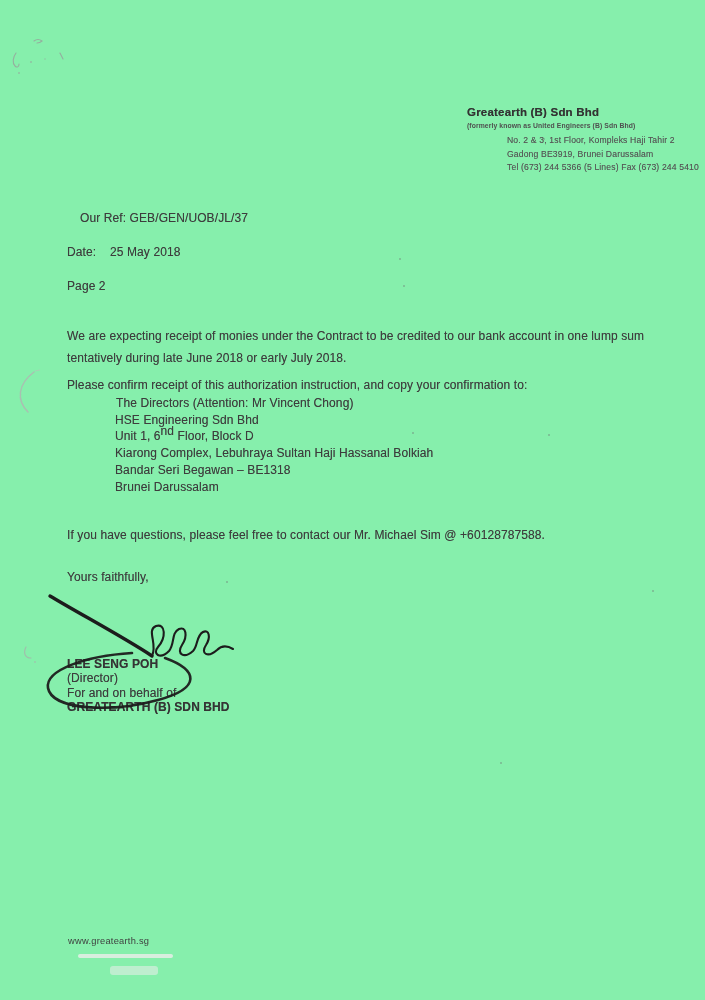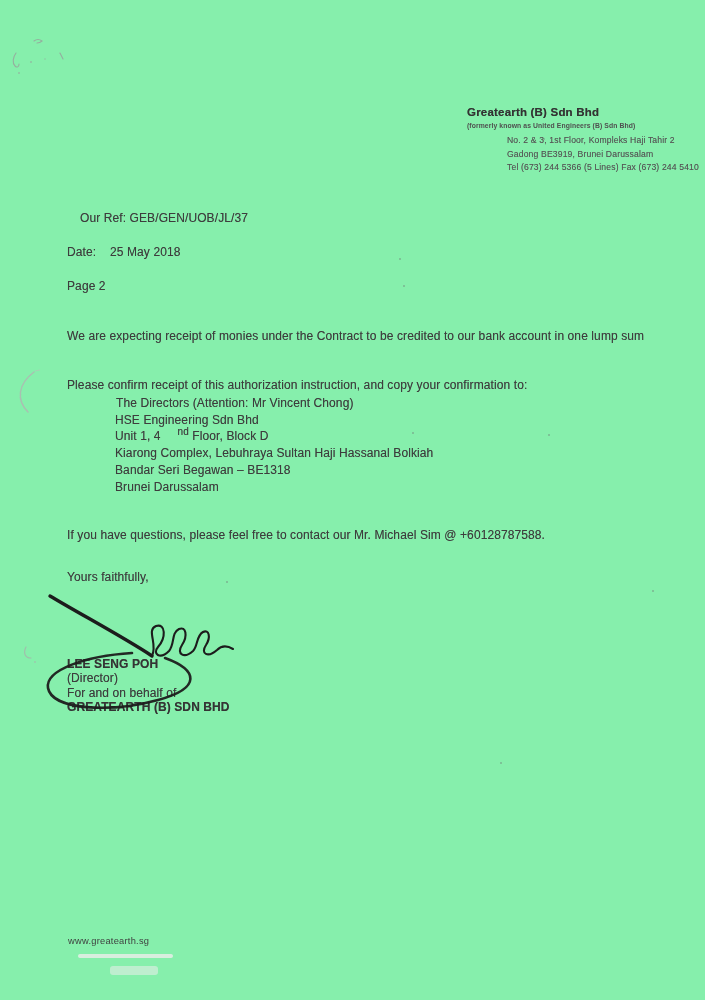--- a/index.html
+++ b/index.html
@@ -17,21 +17,21 @@
   }
   .ln {
     position: absolute;
     white-space: nowrap;
     font-size: 12px;
     color: #3d3d3d;
     text-shadow: 0 0 0.5px rgba(70,70,70,0.55);
     letter-spacing: 0.1px;
   }
   .bold { font-weight: bold; color: #343434; }
-  sup.ord { font-size: 10px; vertical-align: super; line-height: 0; margin-left: 17px; }
+  sup.ord { font-size: 12px; vertical-align: super; line-height: 0; }
 
   
   .letterhead {
     position: absolute;
     left: 467px;
     top: 106px;
     color: #4a4a4a;
   }
   .lh-company {
     font-size: 11.5px;
@@ -112,31 +112,32 @@
     </div>
   </div>
 
   <div class="ln" style="left:80px;top:211px">Our Ref: GEB/GEN/UOB/JL/37</div>
   <div class="ln" style="left:67px;top:245px">
     <span class="date-label">Date:</span><span>25 May 2018</span>
   </div>
   <div class="ln" style="left:67px;top:279px">Page 2</div>
 
   <div class="ln" style="left:67px;top:329px">We are expecting receipt of monies under the Contract to be credited to our bank account in one lump sum</div>
+  <div class="ln" style="left:67px;top:351px">tentatively during late June 2018 or early July 2018.</div>
 
   <svg class="artifact" style="left:8px;top:368px" width="36" height="48" viewBox="0 0 36 48">
     <path d="M 26,4 C 10,16 8,32 20,44" fill="none" stroke="#b3b3b3" stroke-width="1.4" stroke-linecap="round" opacity="0.8"></path>
     <path d="M 27,3 l 5,-1" fill="none" stroke="#bcbcbc" stroke-width="1" opacity="0.6"></path>
   </svg>
 
   <div class="ln" style="left:67px;top:378px">Please confirm receipt of this authorization instruction, and copy your confirmation to:</div>
   <div class="ln" style="left:116px;top:396px">The Directors (Attention: Mr Vincent Chong)</div>
   <div class="ln" style="left:115px;top:413px">HSE Engineering Sdn Bhd</div>
   <div class="ln" style="left:115px;top:429px">
-    <span>Unit 1, 4</span><sup class="ord">nd</sup><span> Floor, Block D</span>
+    <span>Unit 1, 6</span><sup class="ord">nd</sup><span> Floor, Block D</span>
   </div>
   <div class="ln" style="left:115px;top:446px">Kiarong Complex, Lebuhraya Sultan Haji Hassanal Bolkiah</div>
   <div class="ln" style="left:115px;top:463px">Bandar Seri Begawan – BE1318</div>
   <div class="ln" style="left:115px;top:480px">Brunei Darussalam</div>
 
   <div class="ln" style="left:67px;top:528px">If you have questions, please feel free to contact our Mr. Michael Sim @ +60128787588.</div>
   <div class="ln" style="left:67px;top:570px">Yours faithfully,</div>
 
   <svg class="artifact" style="left:18px;top:643px" width="30" height="26" viewBox="0 0 30 26">
     <path d="M 8,4 c -3,6 -1,11 5,11" fill="none" stroke="#ababab" stroke-width="1.2" stroke-linecap="round" opacity="0.7"></path>

